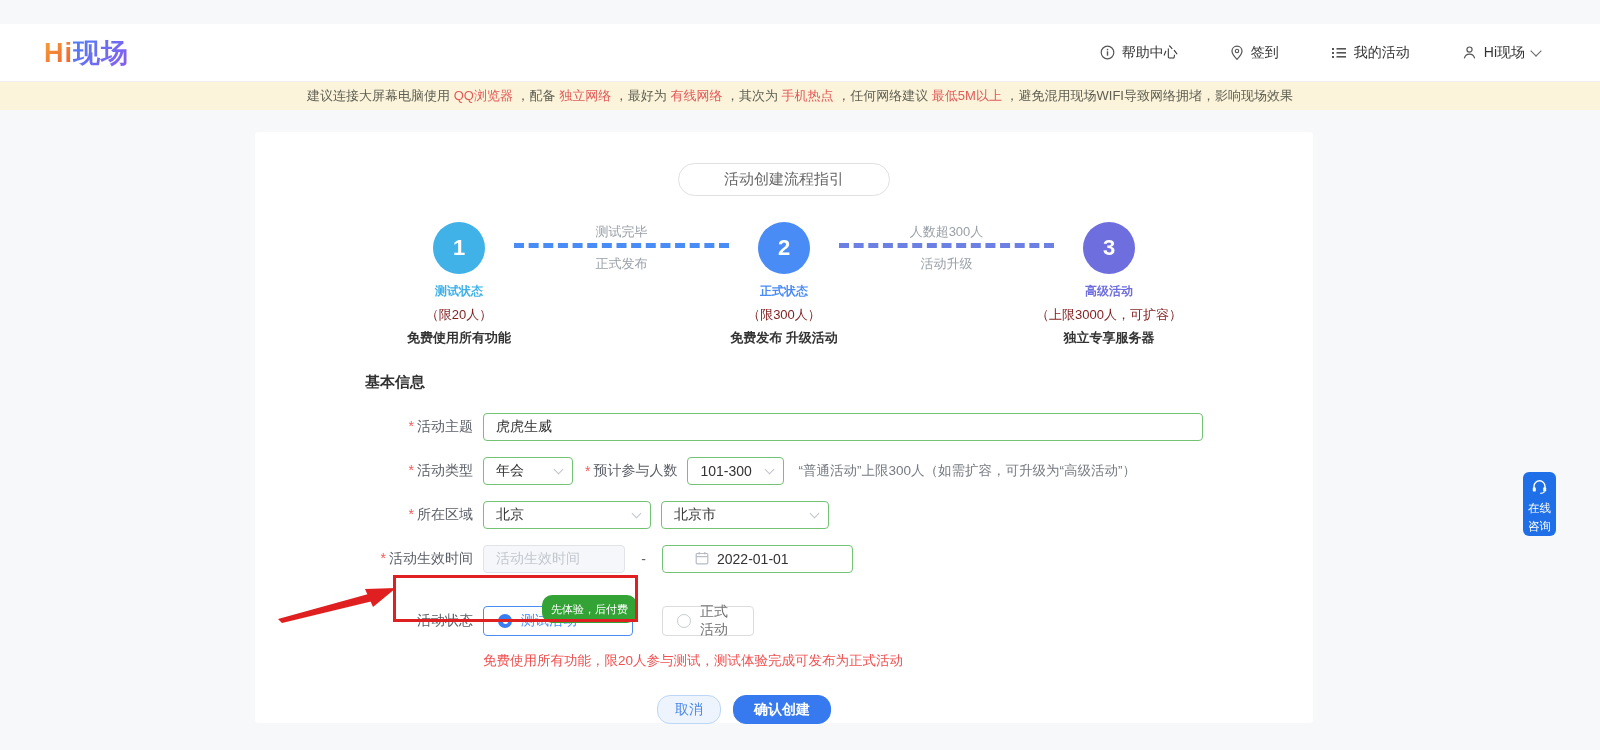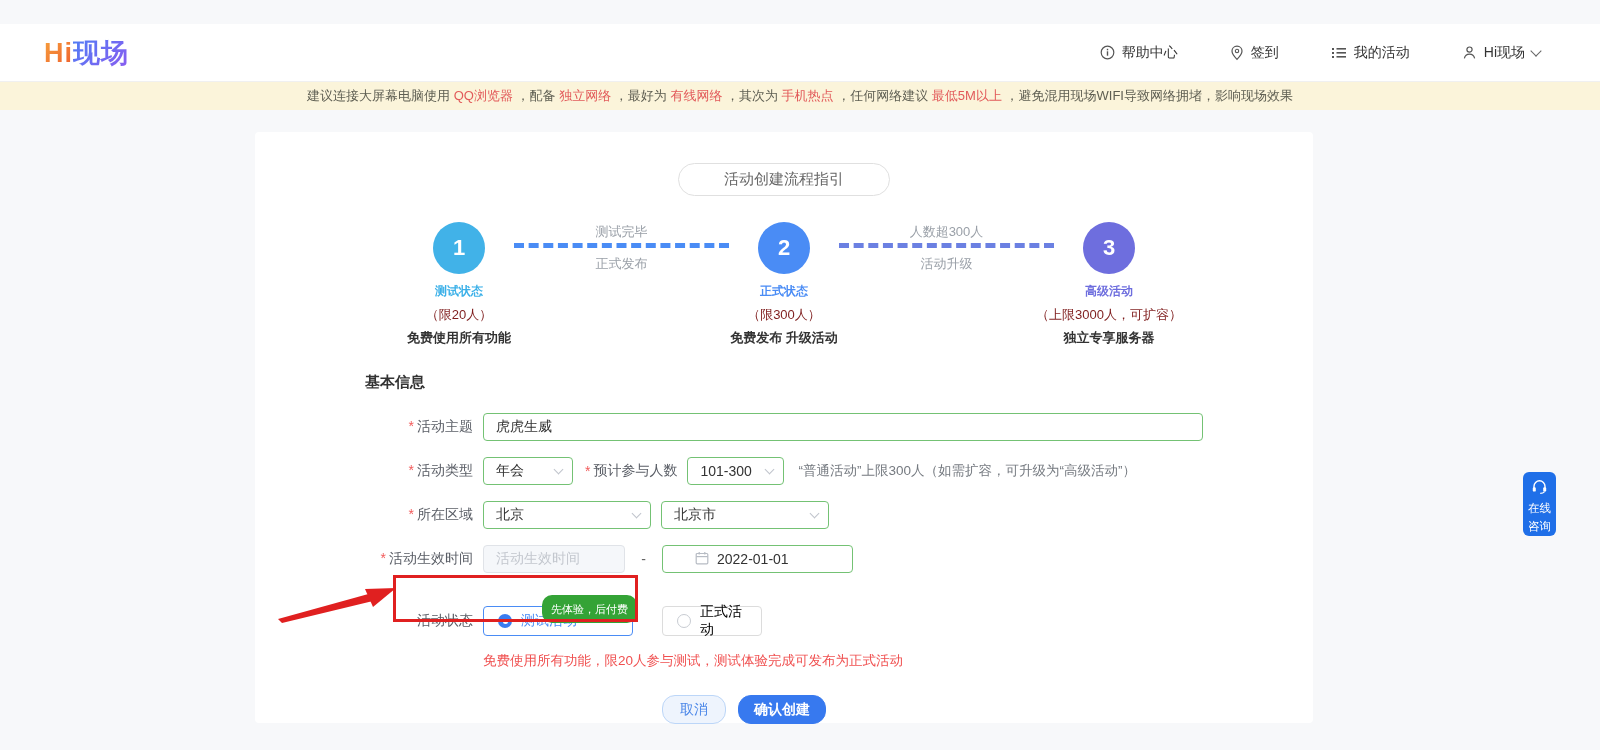--- a/index.html
+++ b/index.html
@@ -60,32 +60,32 @@
   .hint { font-size:13.5px; color:#757a80; margin-left:14px; white-space:nowrap; }
   .inp-disabled { width:142px; background:#f5f7fa; border:1px solid #e0e3e8; color:#c3c7ce; }
   .dash-sep { width:37px; text-align:center; color:#666; font-size:14px; }
   .inp-date { width:191px; gap:8px;padding-left:32px; }
   .cal-icon { display:block; }
 
   
   .status-row { margin-top:33px; }
   .opt { position:relative; height:30px; border-radius:4px; display:flex; align-items:center; gap:9px; padding:0 14px; font-size:14px; cursor:pointer; background:#fff; }
   .opt-test { width:150px; border:1px solid #4a8cf5; color:#4a8cf5; }
-  .opt-formal { width:100px; border:1px solid #dcdcdc; color:#000000; margin-left:29px; }
+  .opt-formal { width:92px; border:1px solid #dcdcdc; color:#737373; margin-left:29px; }
   .radio-on { width:14px; height:14px; border-radius:50%; background:#3a7df0; flex:none; position:relative; }
   .radio-on::after { content:""; position:absolute; left:4.5px; top:4.5px; width:5px; height:5px; border-radius:50%; background:#fff; }
   .radio-off { width:14px; height:14px; border-radius:50%; border:1px solid #c8ccd2; flex:none; background:#fff; }
   .badge { position:absolute; right:-5px; top:-12px; height:19px; padding:14px 9px; background:#34a336; color:#fff; font-size:11px; border-radius:10px; display:flex; align-items:center; white-space:nowrap; }
   .helper { margin:8px 0 0 228px; font-size:13.5px; color:#f05050; }
 
   
   .btn-row { display:flex; justify-content:center; gap:12px; margin-top:25px; padding-right:80px; }
   .btn { height:29px; border-radius:13px; font-size:14px; display:flex; align-items:center; justify-content:center; cursor:pointer; }
   .btn-cancel { width:64px; background:#eef4fd; border:1px solid #bcd6f8; color:#4a86e8; }
-  .btn-confirm { width:88px; background:#3779ef; border:1px solid #3779ef; color:#fff; font-weight:bold; }
+  .btn-confirm { width:98px; background:#3779ef; border:1px solid #3779ef; color:#fff; font-weight:bold; }
 
   
   .red-box { position:absolute; left:393px; top:551px; width:245px; height:47px; border:3px solid #e02020; z-index:5; pointer-events:none; }
   .red-arrow { position:absolute; left:276px; top:556px; z-index:5; pointer-events:none; }
 
   
   .float-widget { position:absolute; right:44px; top:448px; width:33px; height:64px; background:#1f6fe8; border-radius:6px; color:#fff; display:flex; flex-direction:column; align-items:center; padding-top:6px; cursor:pointer; z-index:6; }
   .float-widget .txt { font-size:11.5px; line-height:15px; margin-top:3px; text-align:center; }
 </style>
 </head>

